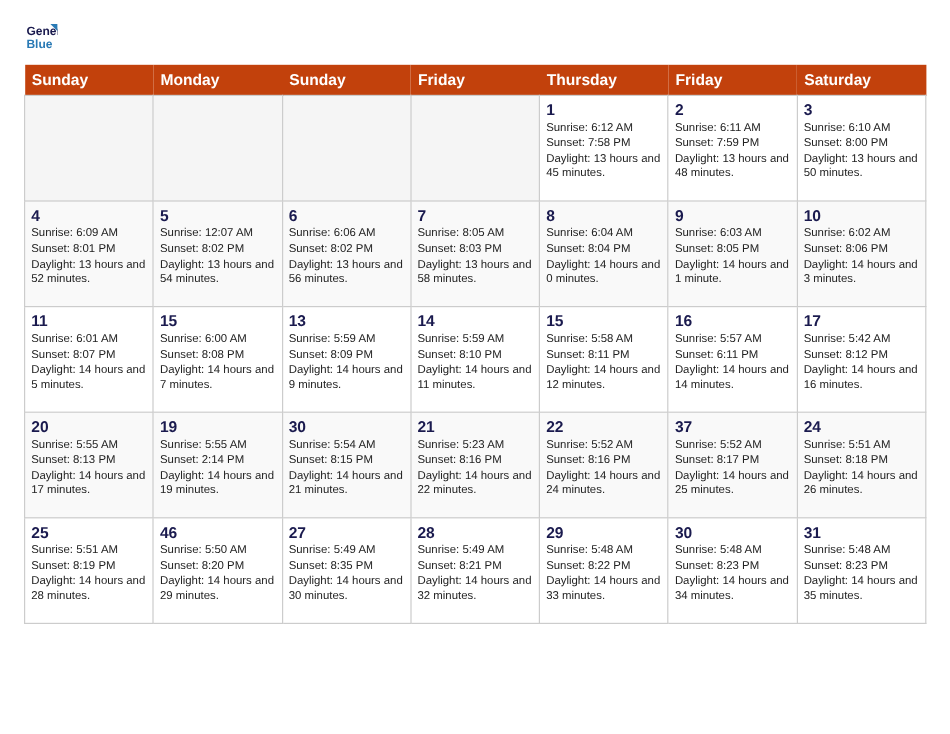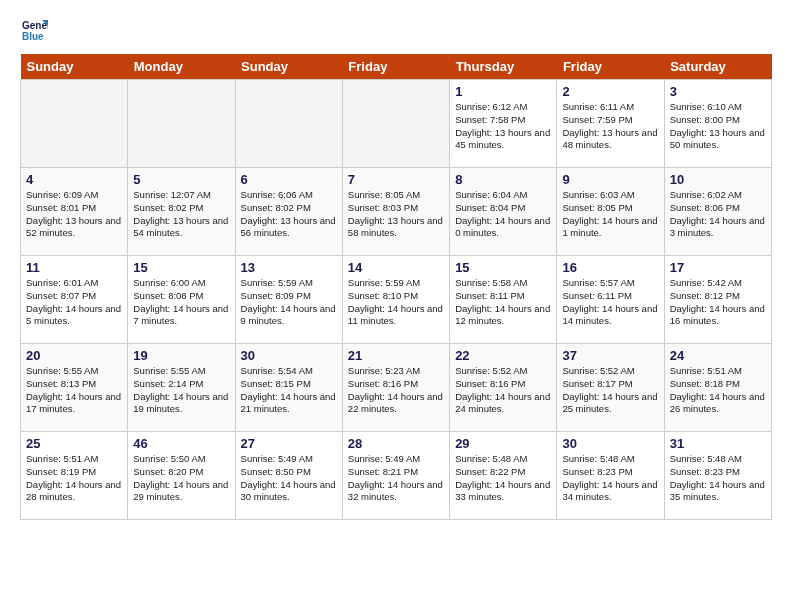--- a/index.html
+++ b/index.html
@@ -316,21 +316,21 @@
         <td class="calendar-cell">
           <div class="day-number">46</div>
           <div class="cell-text">Sunrise: 5:50 AM
 Sunset: 8:20 PM
 Daylight: 14 hours
 and 29 minutes.</div>
         </td>
         <td class="calendar-cell">
           <div class="day-number">27</div>
           <div class="cell-text">Sunrise: 5:49 AM
-Sunset: 8:50 PM
+Sunset: 8:35 PM
 Daylight: 14 hours
 and 30 minutes.</div>
         </td>
         <td class="calendar-cell">
           <div class="day-number">28</div>
           <div class="cell-text">Sunrise: 5:49 AM
 Sunset: 8:21 PM
 Daylight: 14 hours
 and 32 minutes.</div>
         </td>

